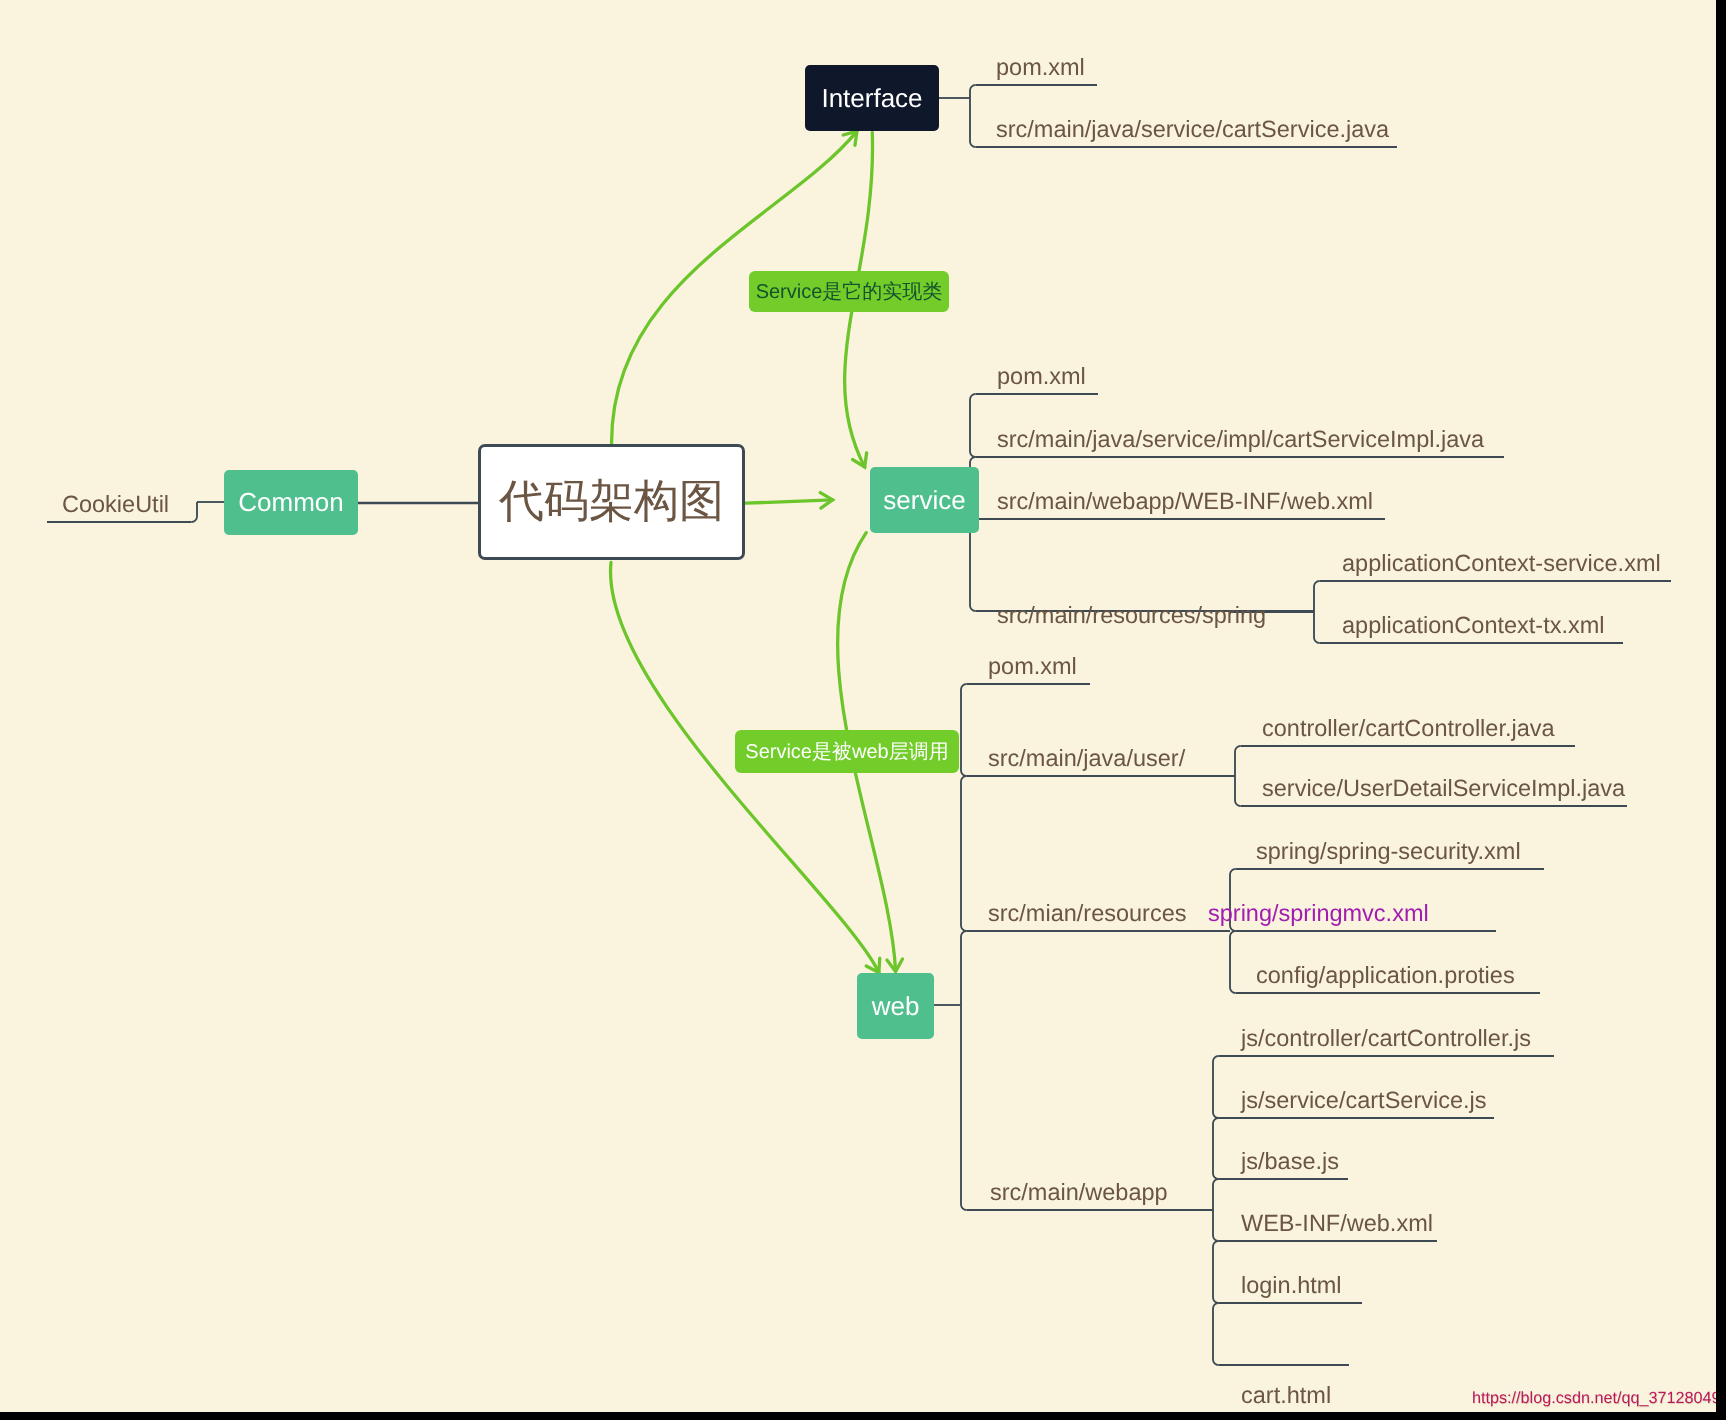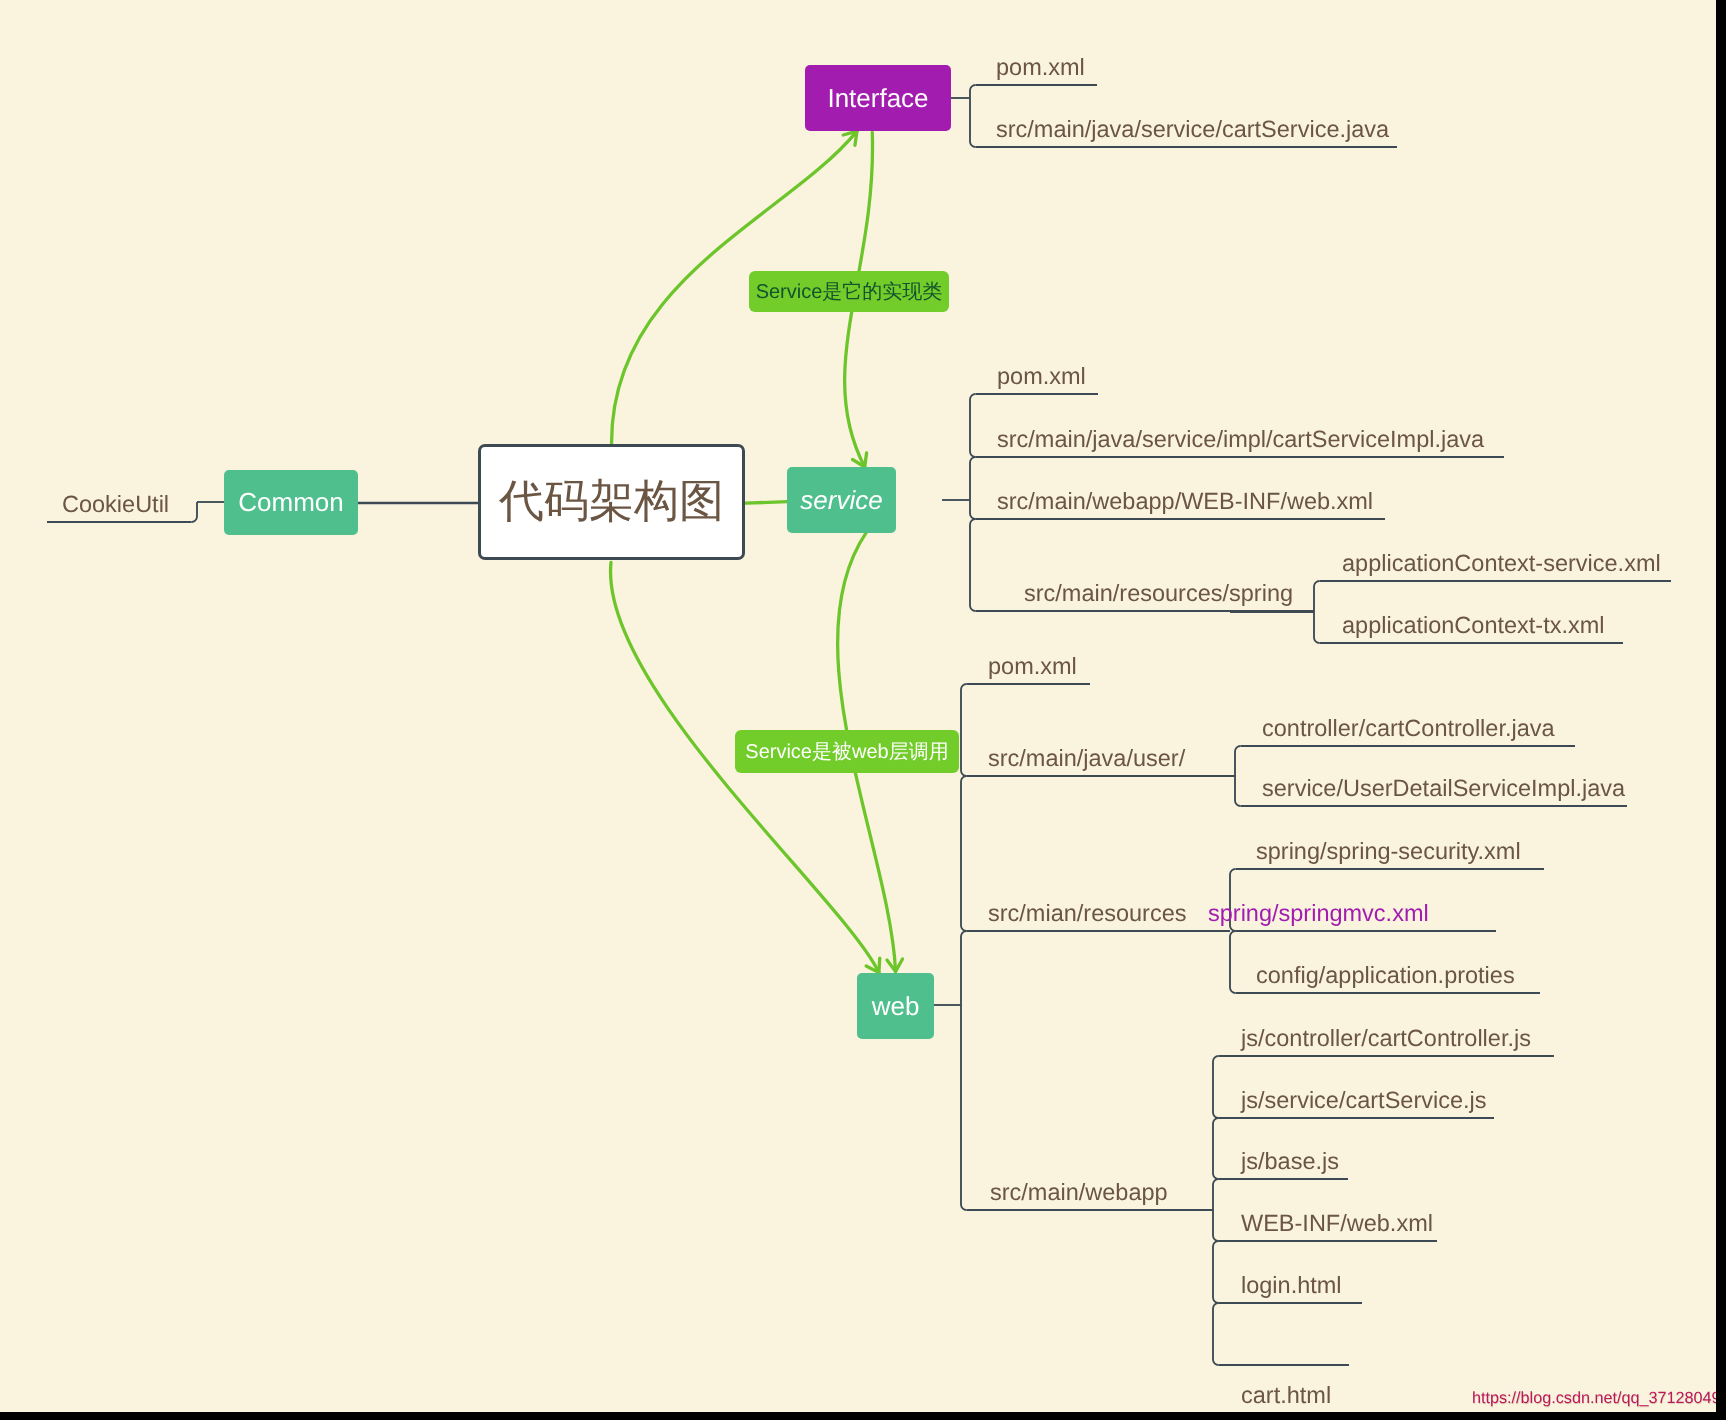--- a/index.html
+++ b/index.html
@@ -79,32 +79,32 @@
         <path d="M -12 -7.8 L 0 0 L -12 7.8" fill="none" stroke="#6CC52B" stroke-width="3.3" stroke-linecap="round" stroke-linejoin="miter" transform="translate(864.7000122070312,467) rotate(64.65969493881468)"></path>
         <path d="M 745.5 503.2 L 832.6 499.9" fill="none" stroke="#6CC52B" stroke-width="3.3" stroke-linecap="round"></path>
         <path d="M -12 -7.8 L 0 0 L -12 7.8" fill="none" stroke="#6CC52B" stroke-width="3.3" stroke-linecap="round" stroke-linejoin="miter" transform="translate(832.5999755859375,499.8999938964844) rotate(-2.169813539864904)"></path>
         <path d="M 611.0 562.4 C 598.2 685.1, 842.0 896.7, 878.9 972.5" fill="none" stroke="#6CC52B" stroke-width="3.3" stroke-linecap="round"></path>
         <path d="M -12 -7.8 L 0 0 L -12 7.8" fill="none" stroke="#6CC52B" stroke-width="3.3" stroke-linecap="round" stroke-linejoin="miter" transform="translate(878.9000244140625,972.5) rotate(60.41618712856055)"></path>
         <path d="M 866.2 532.7 C 789.8 645.7, 889.9 848.7, 895.6 971.5" fill="none" stroke="#6CC52B" stroke-width="3.3" stroke-linecap="round"></path>
         <path d="M -12 -7.8 L 0 0 L -12 7.8" fill="none" stroke="#6CC52B" stroke-width="3.3" stroke-linecap="round" stroke-linejoin="miter" transform="translate(895.5999755859375,971.5) rotate(85.86821354391668)"></path>
       </svg>
     <div id="nodes">
         <div class="node root" style="left: 478px; top: 444px; width: 267px; height: 116px; background: rgb(255, 255, 255); color: rgb(107, 85, 67); border-color: rgb(61, 74, 84);">代码架构图</div>
-        <div class="node branch" style="left: 805px; top: 65px; width: 146px; height: 66px; background: #a21caf; color: rgb(255, 255, 255);">Interface</div>
+        <div class="node branch" style="left: 805px; top: 65px; width: 134px; height: 66px; background: #0f172a; color: rgb(255, 255, 255);">Interface</div>
         <div class="node branch" style="left: 224px; top: 470px; width: 134px; height: 65px; background: rgb(79, 192, 141); color: rgb(255, 255, 255);">Common</div>
-        <div class="node branch" style="left: 787px; top: 467px; width: 109px; height: 66px; background: rgb(79, 192, 141); color: rgb(255, 255, 255); font-style: italic;">service</div>
+        <div class="node branch" style="left: 870px; top: 467px; width: 109px; height: 66px; background: rgb(79, 192, 141); color: rgb(255, 255, 255);">service</div>
         <div class="node branch" style="left: 857px; top: 973px; width: 77px; height: 66px; background: rgb(79, 192, 141); color: rgb(255, 255, 255);">web</div>
         <div class="node elabel" style="left: 749px; top: 271px; width: 200px; height: 41px; background: rgb(114, 204, 42); color: #14532d;">Service是它的实现类</div>
         <div class="node elabel" style="left: 735px; top: 730px; width: 224px; height: 43px; background: rgb(114, 204, 42); color: rgb(255, 255, 255);">Service是被web层调用</div>
         <div class="leaf" style="color: rgb(107, 85, 67); left: 996px; top: 56px;">pom.xml</div>
         <div class="leaf" style="color: rgb(107, 85, 67); left: 996px; top: 118px;">src/main/java/service/cartService.java</div>
         <div class="leaf" style="color: rgb(107, 85, 67); left: 997px; top: 365px;">pom.xml</div>
         <div class="leaf" style="color: rgb(107, 85, 67); left: 997px; top: 428px;">src/main/java/service/impl/cartServiceImpl.java</div>
         <div class="leaf" style="color: rgb(107, 85, 67); left: 997px; top: 490px;">src/main/webapp/WEB-INF/web.xml</div>
-        <div class="leaf" style="color: rgb(107, 85, 67); left: 997px; top: 582px; margin-left: 27px;">src/main/resources/spring</div>
+        <div class="leaf" style="color: rgb(107, 85, 67); left: 997px; top: 604px;">src/main/resources/spring</div>
         <div class="leaf" style="color: rgb(107, 85, 67); left: 1342px; top: 552px;">applicationContext-service.xml</div>
         <div class="leaf" style="color: rgb(107, 85, 67); left: 1342px; top: 614px;">applicationContext-tx.xml</div>
         <div class="leaf" style="color: rgb(107, 85, 67); left: 988px; top: 655px;">pom.xml</div>
         <div class="leaf" style="color: rgb(107, 85, 67); left: 988px; top: 747px;">src/main/java/user/</div>
         <div class="leaf" style="color: rgb(107, 85, 67); left: 1262px; top: 717px;">controller/cartController.java</div>
         <div class="leaf" style="color: rgb(107, 85, 67); left: 1262px; top: 777px;">service/UserDetailServiceImpl.java</div>
         <div class="leaf" style="color: rgb(107, 85, 67); left: 988px; top: 902px;">src/mian/resources</div>
         <div class="leaf" style="color: rgb(107, 85, 67); left: 1256px; top: 840px;">spring/spring-security.xml</div>
         <div class="leaf" style="color: #a21caf; left: 1208px; top: 902px;">spring/springmvc.xml</div>
         <div class="leaf" style="color: rgb(107, 85, 67); left: 1256px; top: 964px;">config/application.proties</div>

